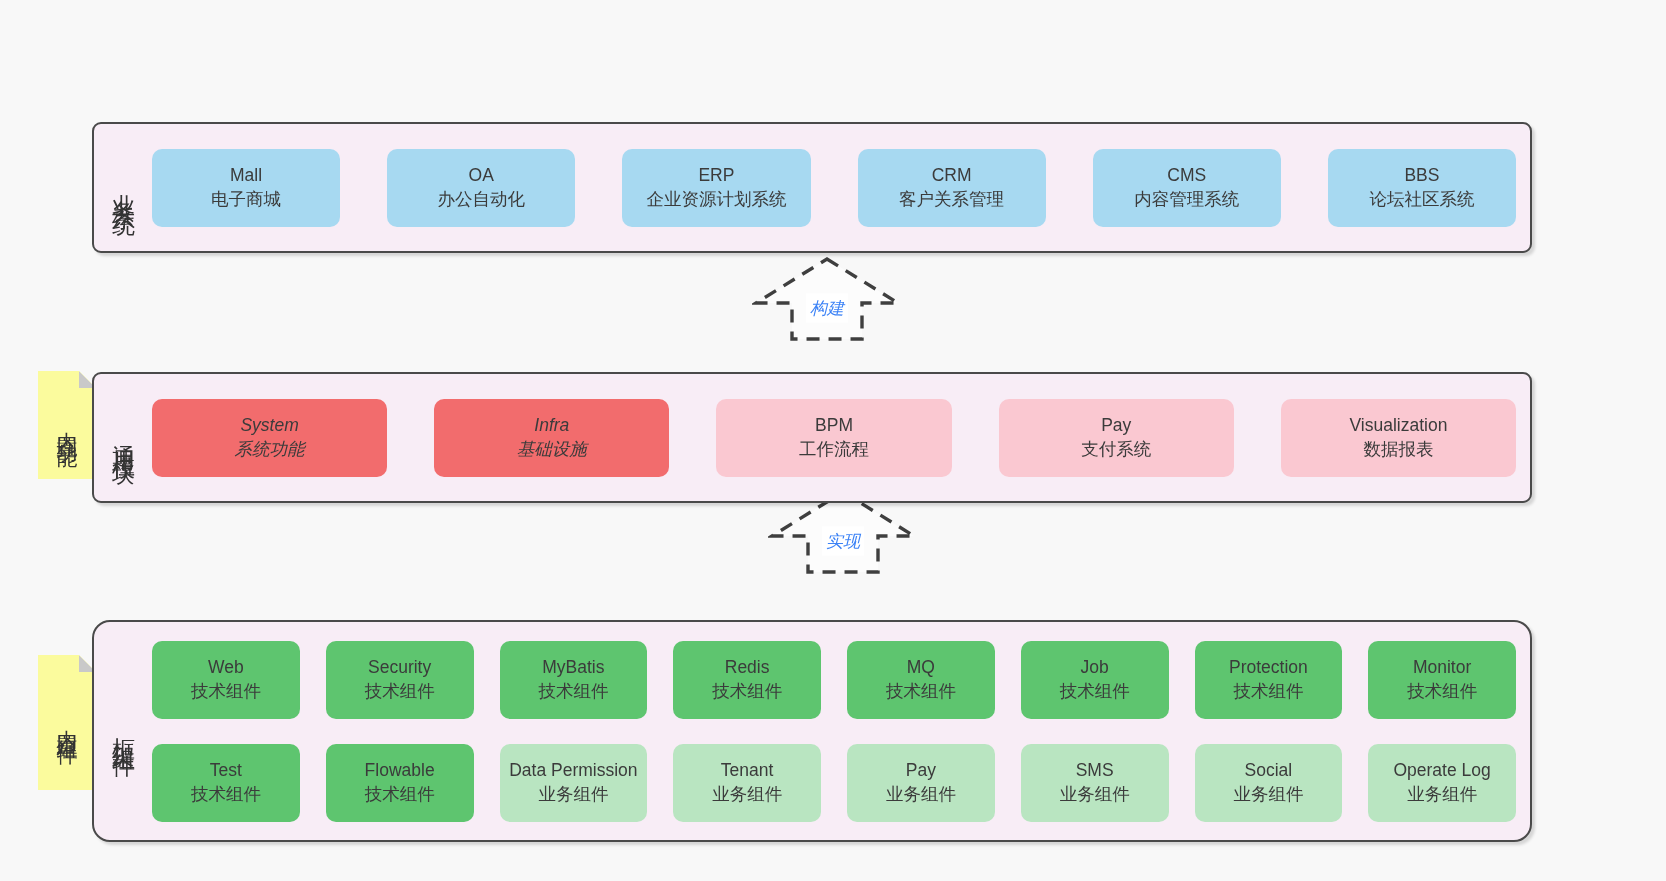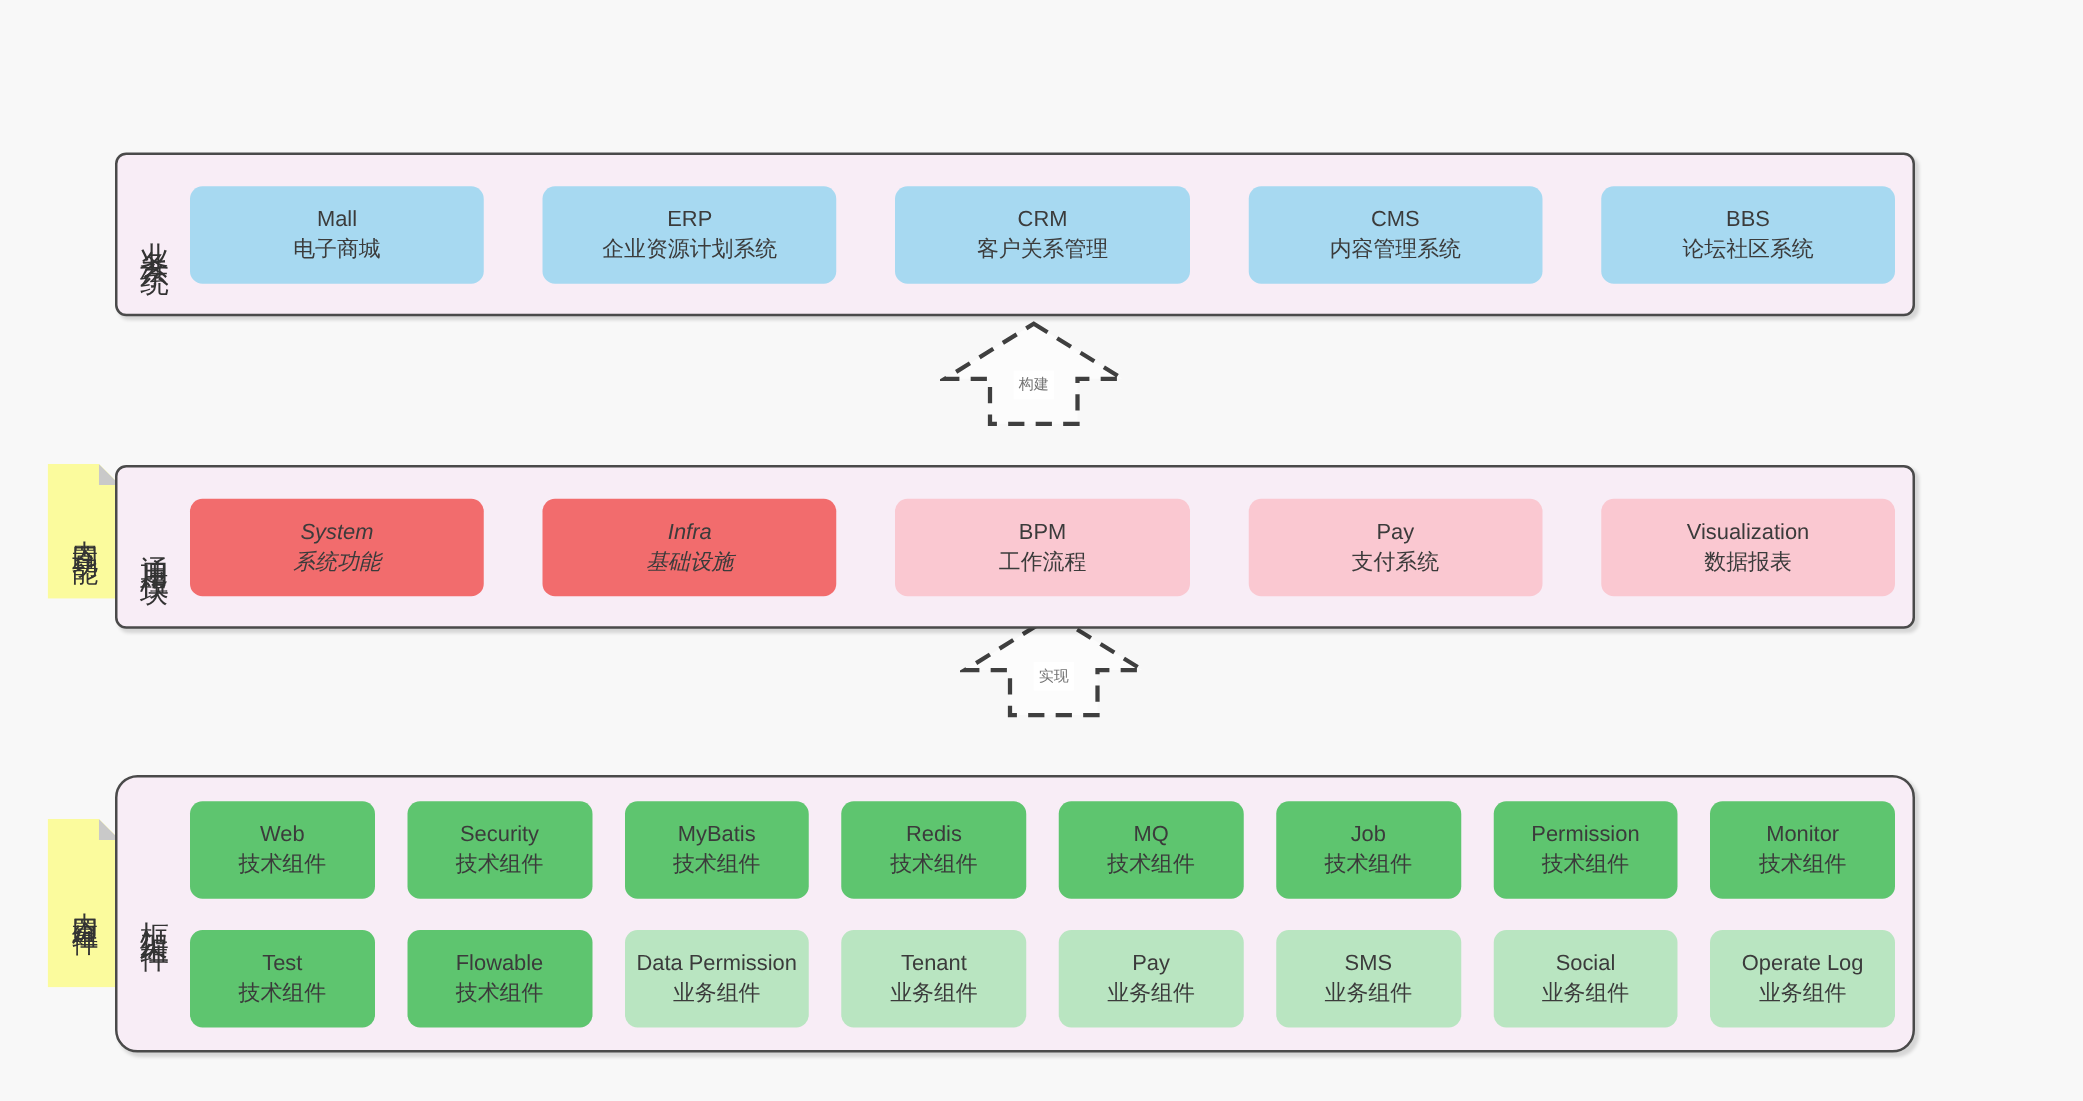--- a/index.html
+++ b/index.html
@@ -105,38 +105,43 @@
   }
 
   .arrow-wrap { position: absolute; width: 150px; height: 86px; z-index: 1; }
   #arrow-build     { left: 752px; top: 256px; }
   #arrow-implement { left: 768px; top: 489px; }
   .arrow-label {
     position: absolute;
     left: 50%; top: 52px;
     transform: translate(-50%,-50%);
     background: #ffffff;
-    font-size: 12px;
+    font-size: 17px;
     padding: 3px 4px;
-    color: #737373;
+    color: #3b82f6;
     white-space: nowrap;
+    font-style: italic;
   }
 </style>
 </head>
 <body>
 
 <div id="stage">
 
   <div class="layer" id="layer-business">
     <div class="vlabel">业务系统</div>
     <div class="rows">
       <div class="boxrow">
         <div class="box b-blue">
           <span>Mall</span>
           <span>电子商城</span>
+        </div>
+        <div class="box b-blue">
+          <span>OA</span>
+          <span>办公自动化</span>
         </div>
         <div class="box b-blue">
           <span>ERP</span>
           <span>企业资源计划系统</span>
         </div>
         <div class="box b-blue">
           <span>CRM</span>
           <span>客户关系管理</span>
         </div>
         <div class="box b-blue">
@@ -223,21 +228,21 @@
         </div>
         <div class="box b-green">
           <span>MQ</span>
           <span>技术组件</span>
         </div>
         <div class="box b-green">
           <span>Job</span>
           <span>技术组件</span>
         </div>
         <div class="box b-green">
-          <span>Permission</span>
+          <span>Protection</span>
           <span>技术组件</span>
         </div>
         <div class="box b-green">
           <span>Monitor</span>
           <span>技术组件</span>
         </div>
       </div>
       <div class="boxrow tight">
         <div class="box b-green">
           <span>Test</span>

